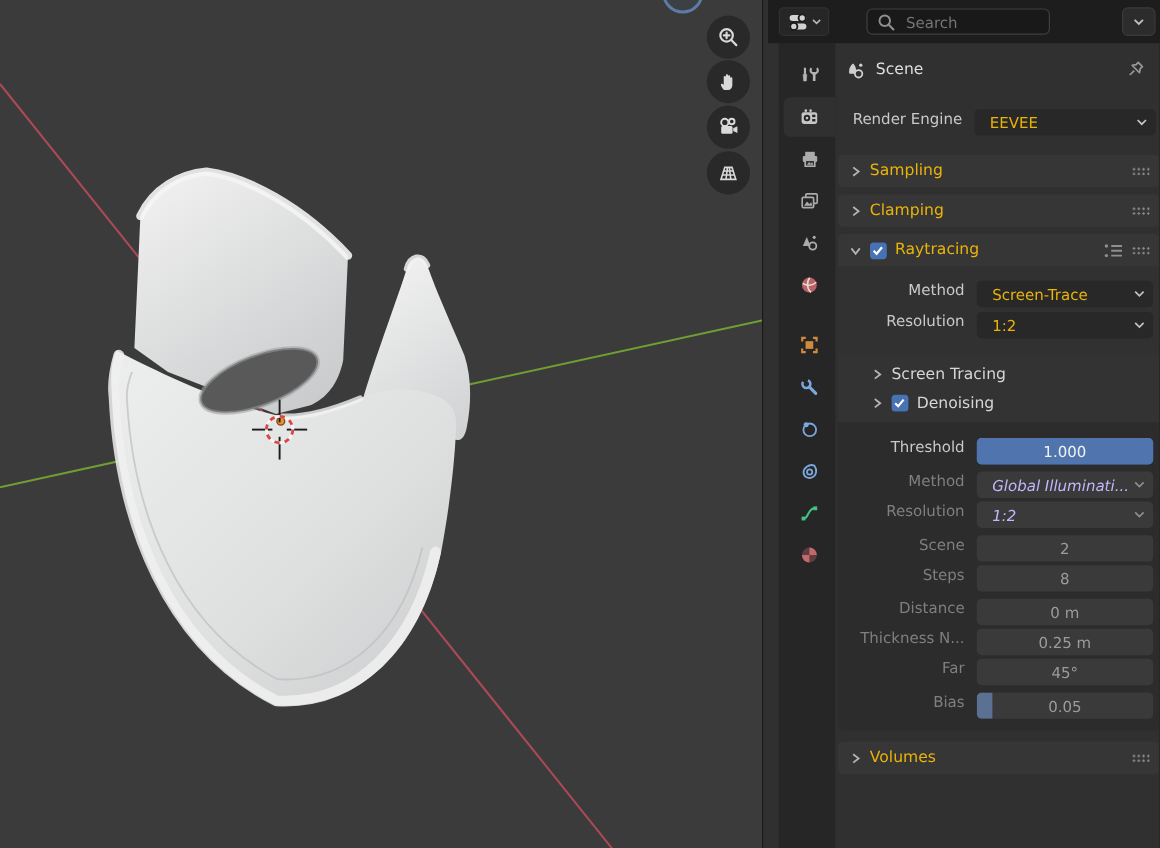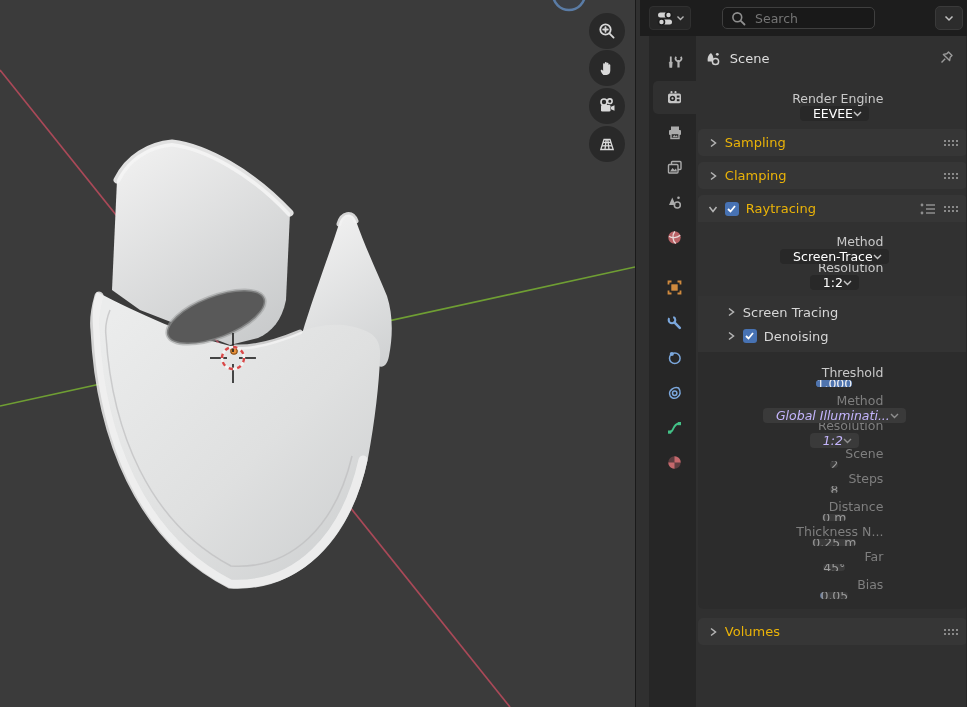--- a/index.html
+++ b/index.html
@@ -32,27 +32,27 @@
   .tab-gap{height:15px;}
 
   .main{width:271px;height:100%;overflow:hidden;}
   .scrollcol{width:14px;height:100%;background:#272727;position:relative;}
   .scroll-thumb{position:absolute;left:2px;top:86px;width:9px;height:446px;border-radius:5px;background:#4b4b4b;}
 
   .breadcrumb{height:26px;margin-top:9px;display:flex;align-items:center;padding:0 10px 0 9px;}
   .breadcrumb .label{margin-left:8px;font-size:13px;color:#dedede;}
   .pin{margin-left:auto;}
 
-  .row{display:flex;align-items:center;height:22px;flex-direction:column;}
+  .row{display:flex;align-items:flex-start;height:22px;}
   .row .lab{width:106px;text-align:right;font-size:12.5px;color:#c9c9c9;flex:none;}
   .row .wgt{flex:1;margin-left:10px;height:22px;position:relative;border-radius:4px;}
   .row.toplevel{margin:20px 1px 0 0;}
   .row.dis .lab{color:#7f7f7f;}
 
-  .dropdown{background:#282828;display:flex;align-items:center;padding:0 7px 0 13px;color:#ffffff;font-size:12.5px;}
+  .dropdown{background:#282828;display:flex;align-items:center;padding:0 7px 0 13px;color:#eab308;font-size:12.5px;}
   .dropdown .dd-text{flex:1;white-space:nowrap;overflow:hidden;}
   .dropdown.dis{background:#3a3a3a;color:#c4b5fd;font-style:italic;}
   .valfield{background:#3a3a3a;display:flex;align-items:center;justify-content:center;
             color:#9b9b9b;font-size:12.5px;overflow:hidden;position:relative;}
   .valfield .fill{position:absolute;left:0;top:0;bottom:0;background:#5b7093;border-radius:4px 0 0 4px;}
   .valfield span{position:relative;}
   .slider-on{background:#4f74ae;display:flex;align-items:center;justify-content:center;
              color:#f2f2f2;font-size:12.5px;position:relative;overflow:hidden;}
   .slider-on .fill{position:absolute;left:0;top:0;bottom:0;background:#4f74ae;}
   .slider-on span{position:relative;}

